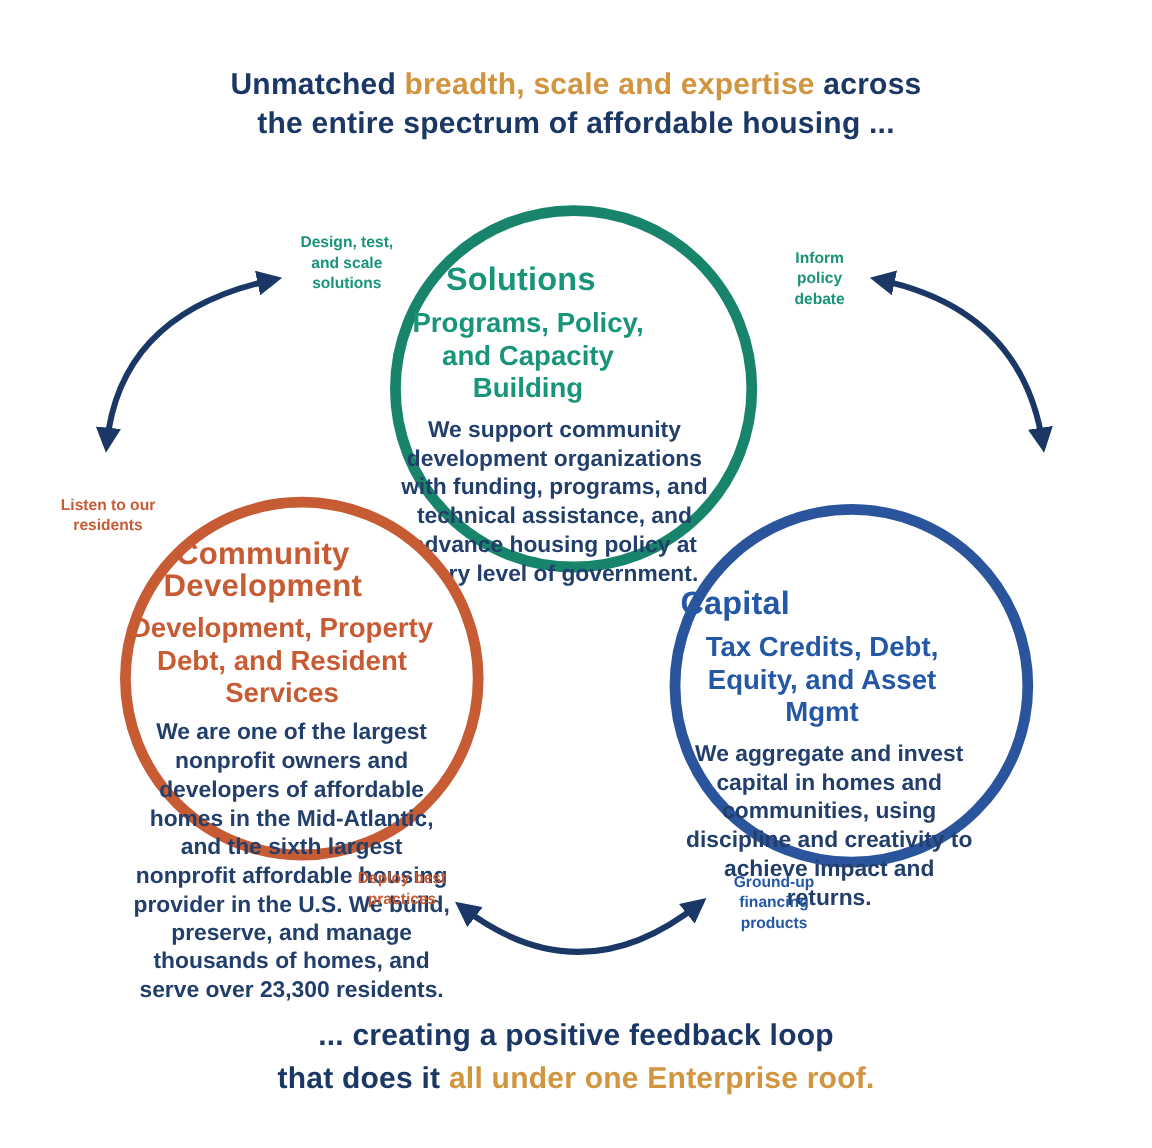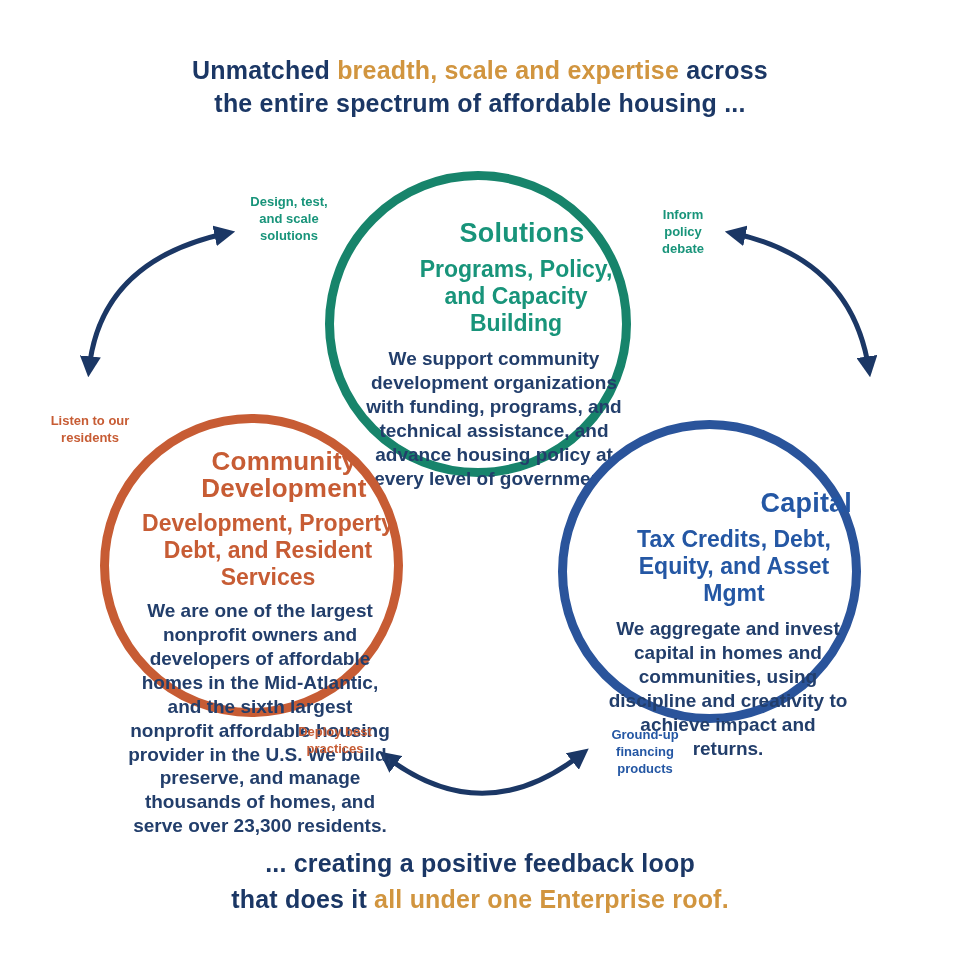--- a/index.html
+++ b/index.html
@@ -9,21 +9,21 @@
   *{margin:0;padding:0;box-sizing:border-box;}
   html,body{background:#ffffff;}
   body{font-family:"Liberation Sans","DejaVu Sans",sans-serif;font-weight:700;}
   .canvas{position:relative;width:960px;height:957px;background:#ffffff;overflow:hidden;}
 
   .main-title{position:absolute;top:54px;left:0;width:100%;text-align:center;
     font-size:25px;line-height:1.3;color:var(--navy);letter-spacing:.2px;}
   .main-title .hl{color:var(--gold);}
 
   .circle{position:absolute;border-radius:50%;background:#fff;display:flex;
-    flex-direction:column;align-items:flex-end;text-align:center;}
+    flex-direction:column;align-items:flex-start;text-align:center;}
   .circle-solutions{left:325px;top:171px;width:306px;height:306px;border:9px solid var(--green-border);padding-top:40px;}
   .circle-community{left:100px;top:414px;width:303px;height:303px;border:9px solid var(--orange);padding-top:25px;}
   .circle-capital{left:558px;top:420px;width:303px;height:303px;border:9px solid var(--blue-border);padding-top:61px;}
 
   .c-title{font-size:27px;line-height:1.03;letter-spacing:.2px;}
   .c-sub{font-size:23px;line-height:1.18;margin-top:8px;}
   .c-body{font-size:19px;line-height:1.26;margin-top:10px;color:var(--body);}
   .circle-solutions .c-title,.circle-solutions .c-sub{color:var(--green);}
   .circle-community .c-title,.circle-community .c-sub{color:var(--orange);}
   .circle-capital .c-title,.circle-capital .c-sub{color:var(--blue);}

